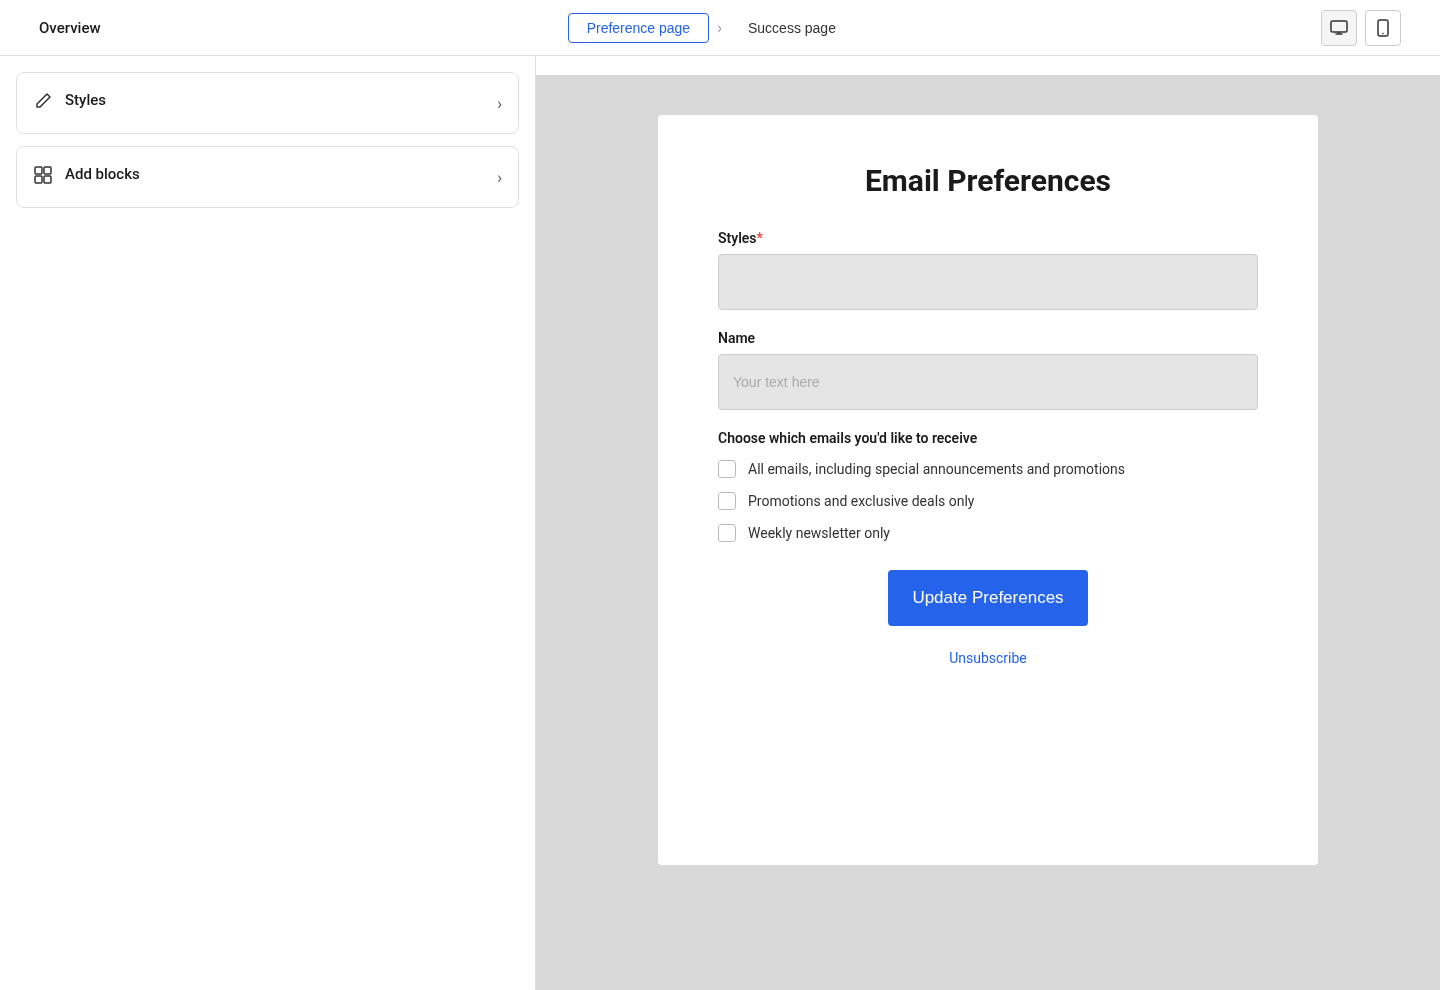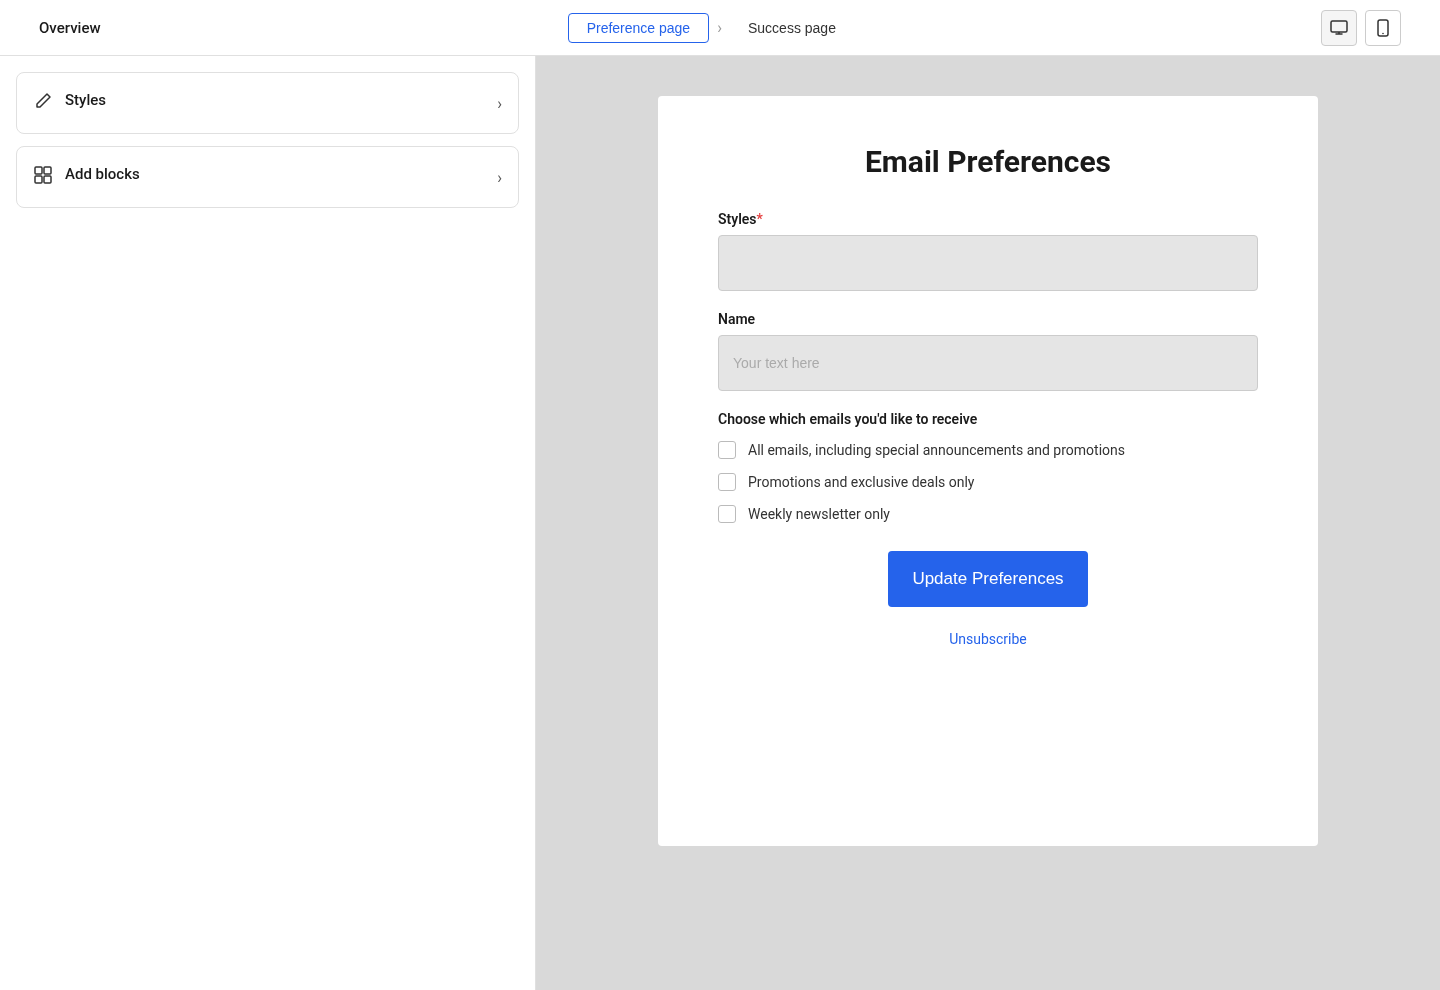--- a/index.html
+++ b/index.html
@@ -150,20 +150,21 @@
 
     
     .canvas {
       flex: 1;
       background: #d9d9d9;
       display: flex;
       align-items: flex-start;
       justify-content: center;
       padding: 40px 20px;
       overflow-y: auto;
+      margin-top: 19px;
     }
 
     
     .pref-card {
       background: #fff;
       border-radius: 4px;
       width: 660px;
       padding: 48px 60px 56px 60px;
       min-height: 750px;
     }

